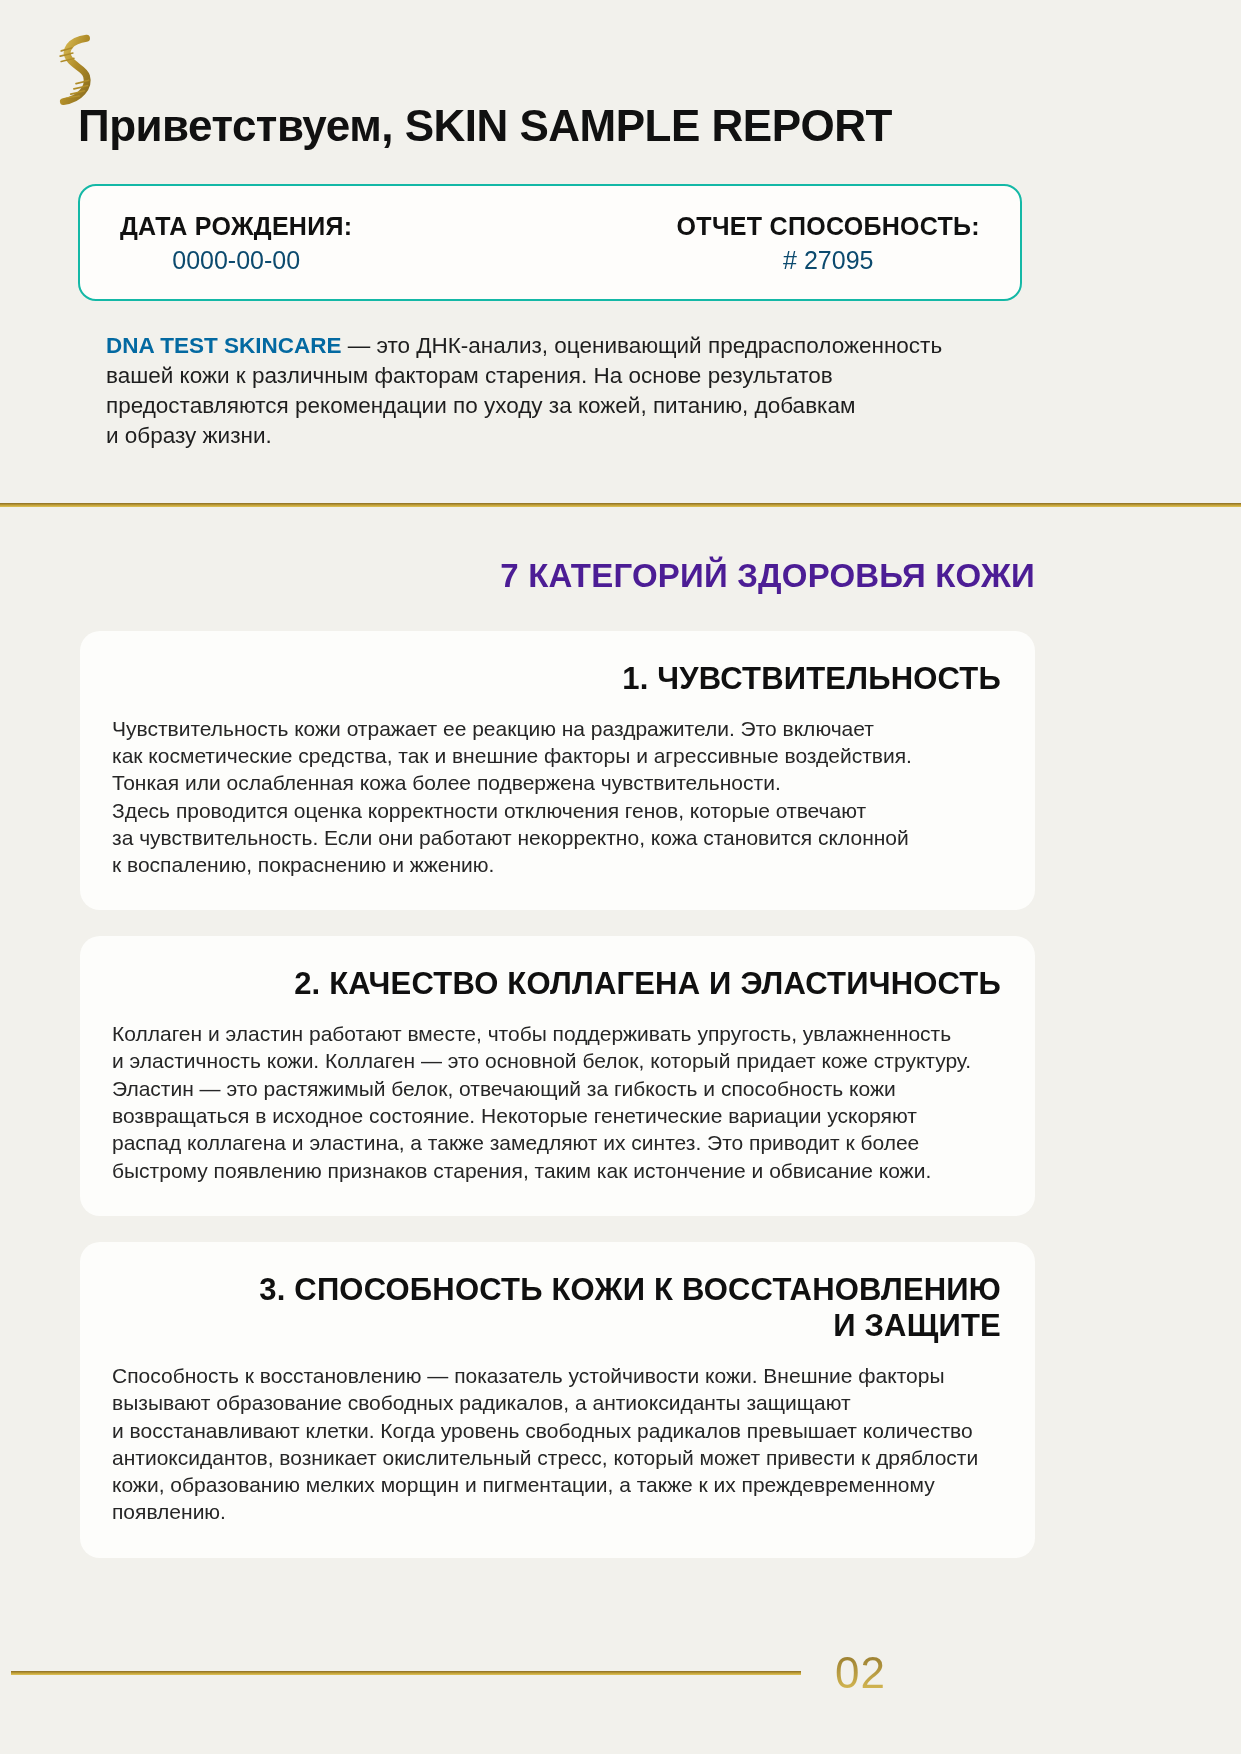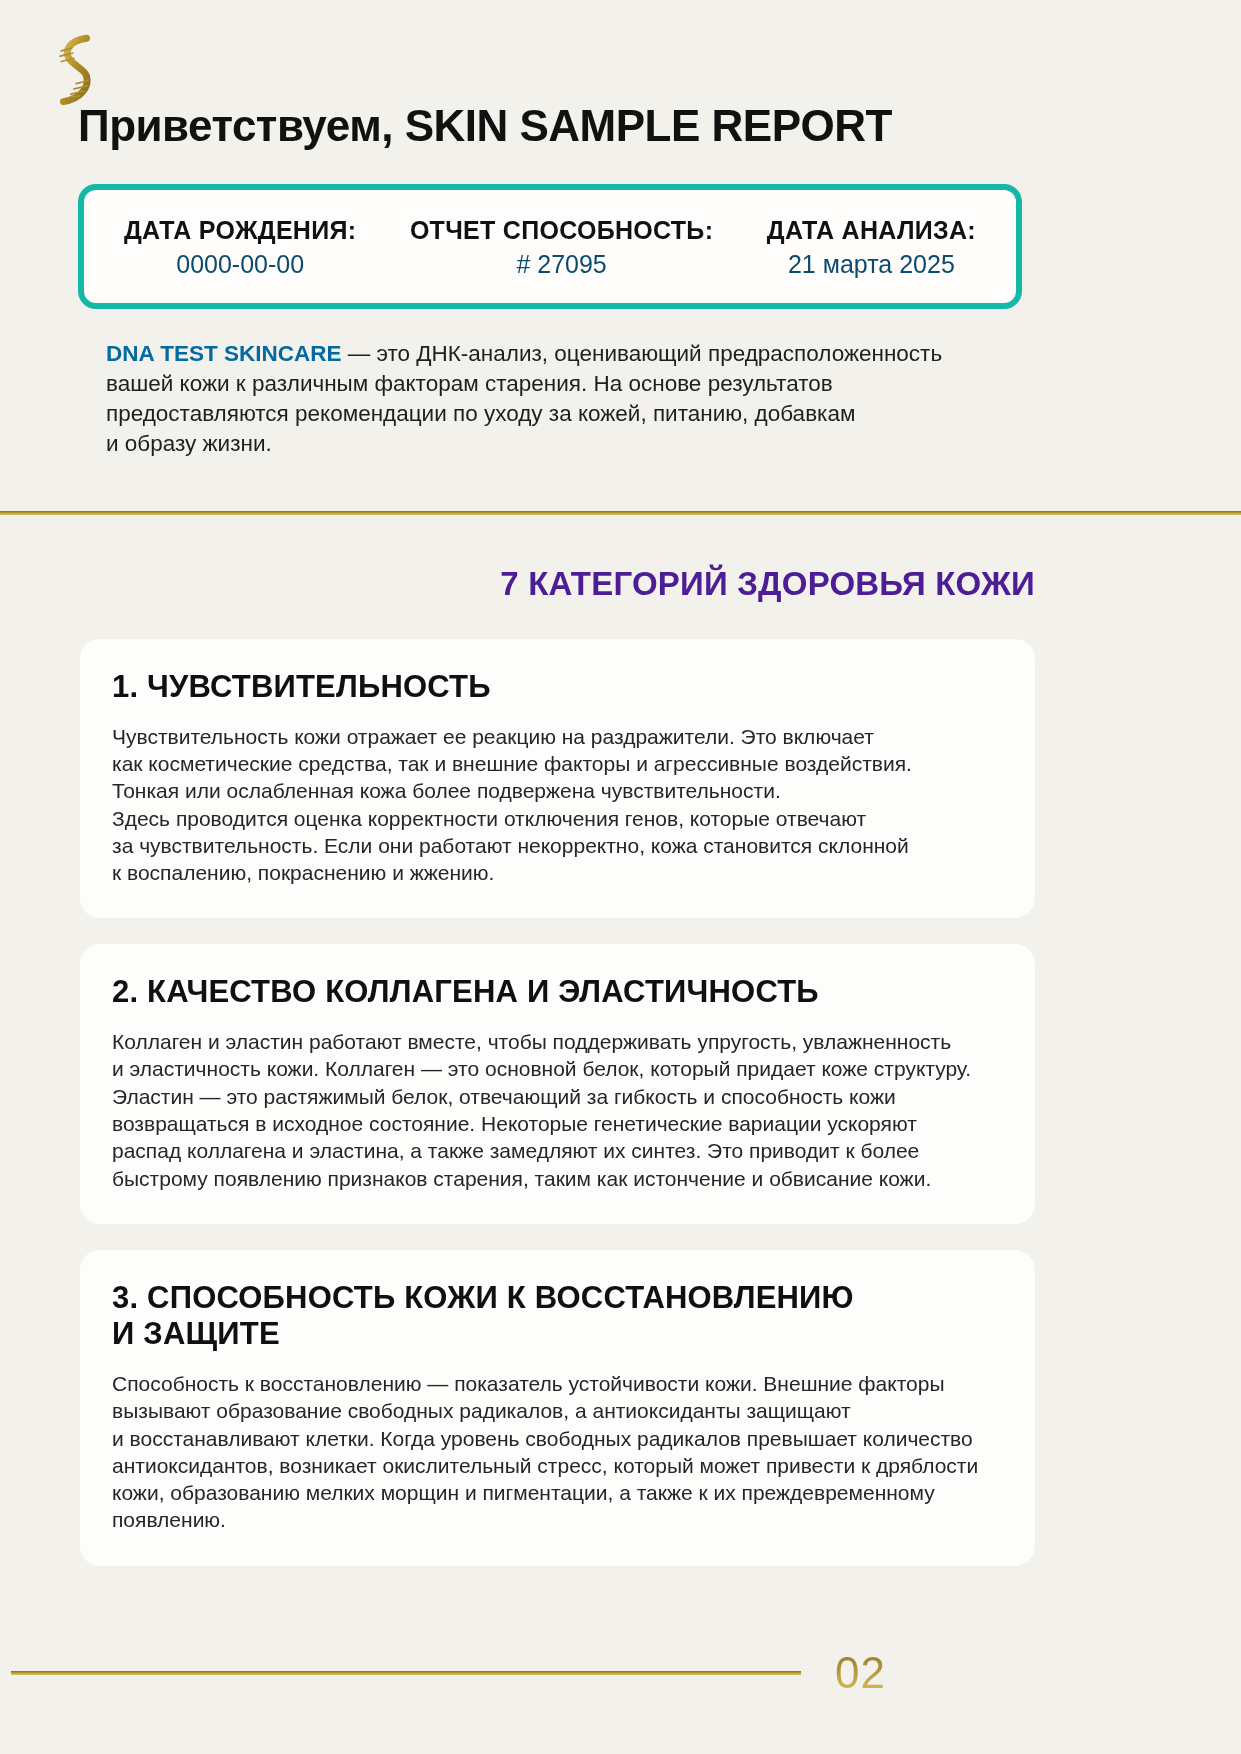--- a/index.html
+++ b/index.html
@@ -14,21 +14,21 @@
   .page-title{
     margin:0;font-size:44px;line-height:1.08;font-weight:800;
     letter-spacing:-0.5px;color:#111;
   }
   .page-subtitle{
     margin:20px 0 0 0;font-size:30px;line-height:1.25;font-weight:700;
     color:#161616;white-space:pre-line;
   }
   .info-box{
     margin:34px 0 0 78px;width:944px;box-sizing:border-box;
-    background:#fefdfb;border:6px solid #14b8a6;border-radius:18px;
+    background:#fefdfb;border:2px solid #14b8a6;border-radius:18px;
     display:flex;justify-content:space-between;align-items:flex-start;
     padding:26px 34px 24px 34px;
   }
   .info-col{text-align:center;padding:0 6px;}
   .info-label{font-size:25px;font-weight:800;letter-spacing:0.3px;color:#111;}
   .info-value{font-size:25px;font-weight:400;margin-top:5px;color:#0c4a6e;}
   .intro{
     margin:30px 200px 0 106px;font-size:22.5px;line-height:1.34;
     white-space:pre-line;color:#1e1e1e;
   }
@@ -41,21 +41,21 @@
     margin:50px 0 0 78px;width:957px;text-align:right;
     font-size:33px;font-weight:800;letter-spacing:0.2px;color:#4c1d95;
   }
   .cards{margin:36px 0 0 80px;width:955px;}
   .card{
     background:#fdfdfb;border-radius:20px;
     padding:30px 34px 32px 32px;margin-bottom:26px;box-sizing:border-box;
   }
   .card-title{
     margin:0;font-size:31px;line-height:1.18;font-weight:800;
-    letter-spacing:0.2px;color:#101010;white-space:pre-line;
+    letter-spacing:0.2px;color:#101010;white-space:pre-line;text-align:right;
   }
   .card-body{
     margin:17px 0 0 0;font-size:21px;line-height:1.3;color:#262626;
     white-space:pre-line;
   }
   .footer{
     position:absolute;left:11px;top:1648px;width:100%;
     display:flex;align-items:center;
   }
   .footer-rule{
@@ -100,24 +100,20 @@
 
 <div class="info-box">
   <div class="info-col">
     <div class="info-label">ДАТА РОЖДЕНИЯ:</div>
     <div class="info-value">0000-00-00</div>
   </div>
   <div class="info-col">
     <div class="info-label">ОТЧЕТ СПОСОБНОСТЬ:</div>
     <div class="info-value"># 27095</div>
   </div>
-  <div class="info-col">
-    <div class="info-label">ДАТА АНАЛИЗА:</div>
-    <div class="info-value">21 марта 2025</div>
-  </div>
 </div>
 
 <p class="intro"><span class="lead">DNA TEST SKINCARE</span><span> — это ДНК-анализ, оценивающий предрасположенность
 вашей кожи к различным факторам старения. На основе результатов
 предоставляются рекомендации по уходу за кожей, питанию, добавкам
 и образу жизни.</span></p>
 
 <div class="gold-rule"></div>
 
 <h2 class="section-heading">7 КАТЕГОРИЙ ЗДОРОВЬЯ КОЖИ</h2>

